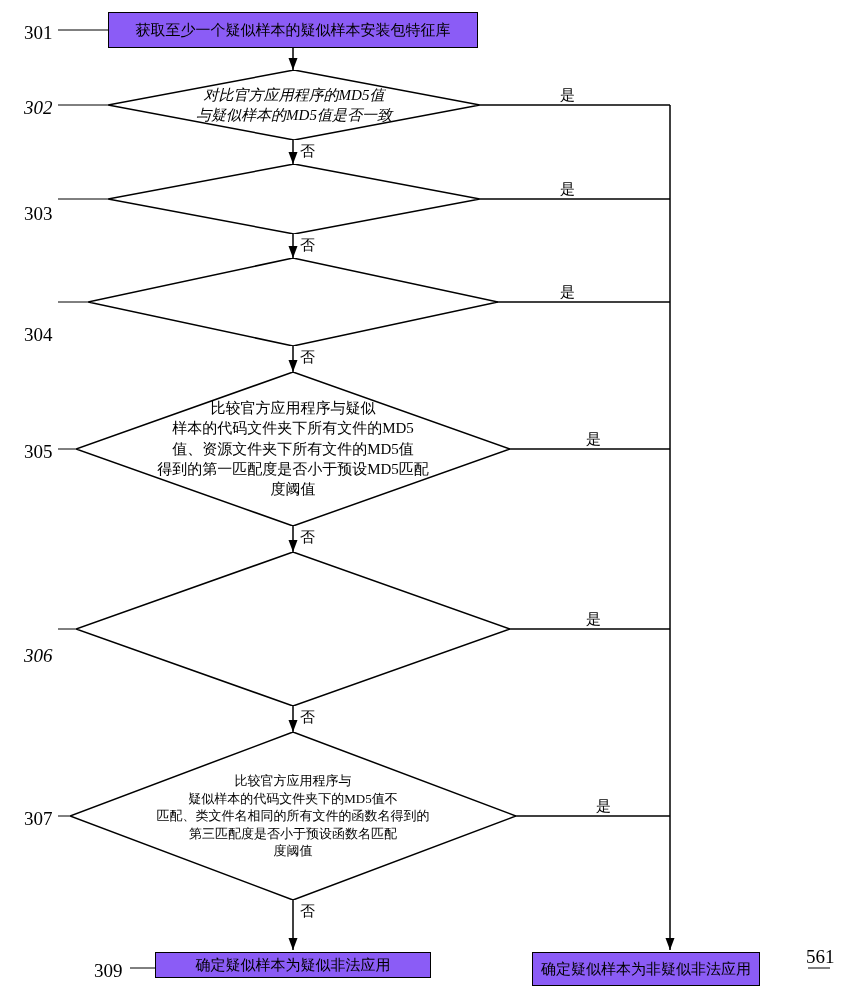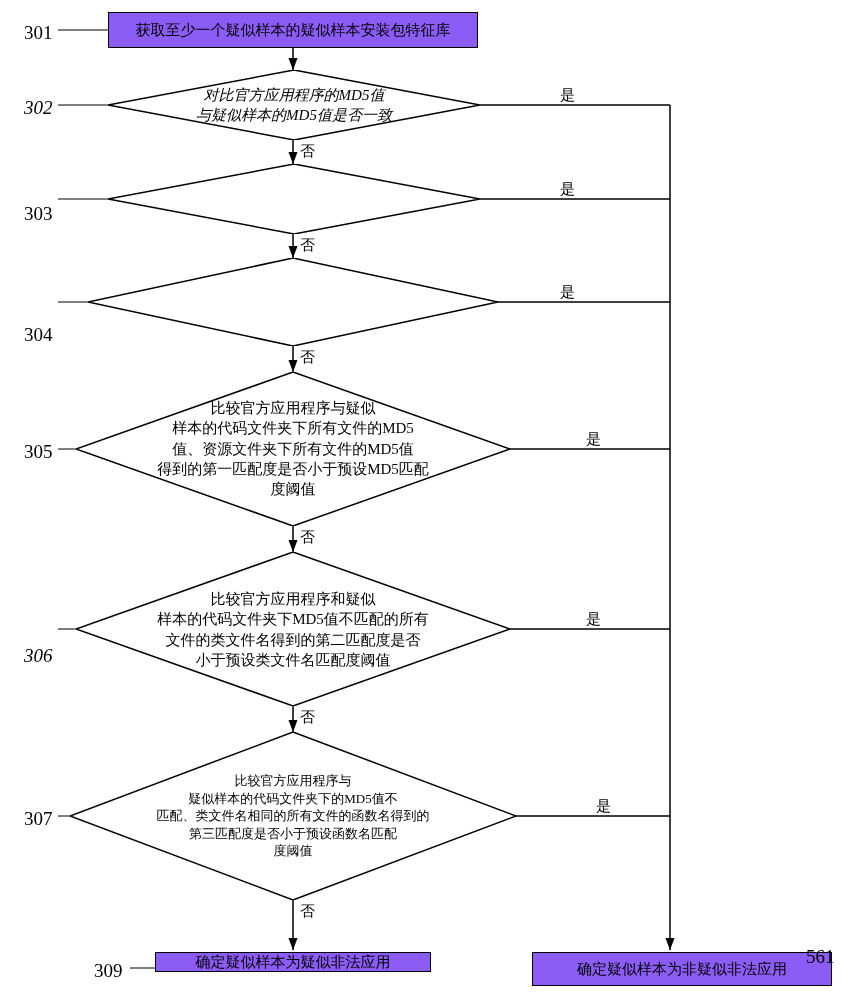--- a/index.html
+++ b/index.html
@@ -143,43 +143,39 @@
 度阈值</div>
 </div>
 <div class="label" style="left:300px; top:528px;">否</div>
 <div class="label" style="left:586px; top:430px;">是</div>
 
 <div class="sideno" style="left:24px; top:645px;font-style:italic;">306</div>
 <div class="diamond" style="left:76px; top:552px; width:434px; height:154px;">
   <svg viewBox="0 0 434 154" preserveAspectRatio="none">
       <polygon points="217,0 434,77 217,154 0,77" fill="#fff" stroke="#000" stroke-width="1.5"></polygon>
     </svg>
-  <div class="dtxt" style="white-space:pre-line; width:78%;">比较官方应用程序和疑似
-样本的代码文件夹下MD5值不匹配的所有
-文件的类文件名得到的第二匹配度是否
-小于预设类文件名匹配度阈值</div>
 </div>
 <div class="label" style="left:300px; top:708px;">否</div>
 <div class="label" style="left:586px; top:610px;">是</div>
 
 <div class="sideno" style="left:24px; top:808px;">307</div>
 <div class="diamond" style="left:70px; top:732px; width:446px; height:168px;">
   <svg viewBox="0 0 446 168" preserveAspectRatio="none">
       <polygon points="223,0 446,84 223,168 0,84" fill="#fff" stroke="#000" stroke-width="1.5"></polygon>
     </svg>
   <div class="dtxt" style="white-space:pre-line; width:80%; font-size:13px;">比较官方应用程序与
 疑似样本的代码文件夹下的MD5值不
 匹配、类文件名相同的所有文件的函数名得到的
 第三匹配度是否小于预设函数名匹配
 度阈值</div>
 </div>
 <div class="label" style="left:300px; top:902px;">否</div>
 <div class="label" style="left:596px; top:797px;">是</div>
 
 <div class="sideno" style="left:94px; top:960px;">309</div>
-<div class="node rect" style="left:155px; top:952px; width:276px; height:20px;">
+<div class="node rect" style="left:155px; top:952px; width:276px; height:26px;">
   <span>确定疑似样本为疑似非法应用</span>
 </div>
 
-<div class="node rect" style="left:532px; top:952px; width:300px; height:34px;">
+<div class="node rect" style="left:532px; top:952px; width:228px; height:34px;">
   <span>确定疑似样本为非疑似非法应用</span>
 </div>
 <div class="sideno" style="left:806px; top:946px;">561</div>
 
 </body></html>

